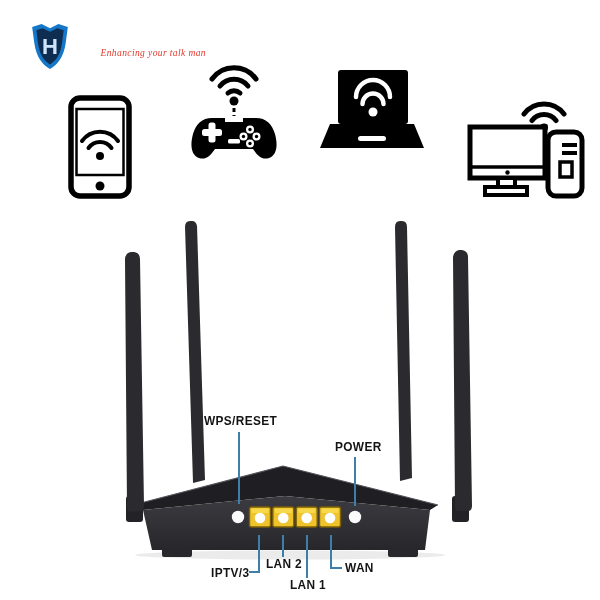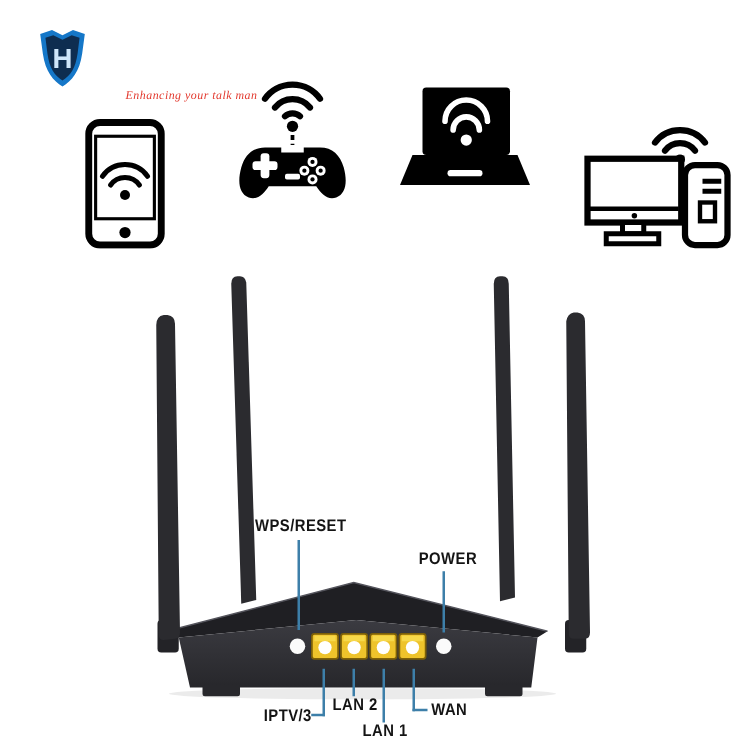--- a/index.html
+++ b/index.html
@@ -7,21 +7,21 @@
          font-family:"Liberation Sans",sans-serif;}
   .abs{position:absolute;}
 
   
   #brand-row{position:absolute;left:30px;top:20px;display:flex;align-items:flex-start;}
   #brand-text{font-weight:bold;font-size:27px;line-height:30px;color:#1577c8;
               letter-spacing:1px;transform:scaleX(.96);transform-origin:left top;}
   #reg-mark{font-size:10px;color:#1577c8;font-weight:bold;vertical-align:14px;margin-left:1px;}
   #brand-tagline{position:absolute;left:76px;top:48px;width:130px;text-align:right;
                  font-family:"Liberation Serif",serif;font-style:italic;font-size:9.5px;
-                 color:#e2372c;letter-spacing:.4px;margin-top:24px;}
+                 color:#e2372c;letter-spacing:.4px;}
 
   
   .callout-label{position:absolute;font-weight:bold;font-size:13.5px;color:#141414;
                  letter-spacing:.4px;white-space:nowrap;transform:scaleX(.88);
                  transform-origin:left top;}
   .callout-line{position:absolute;background:#3d7fa9;}
   .vline{width:2px;}
   .hline{height:2px;}
 </style>
 </head>

